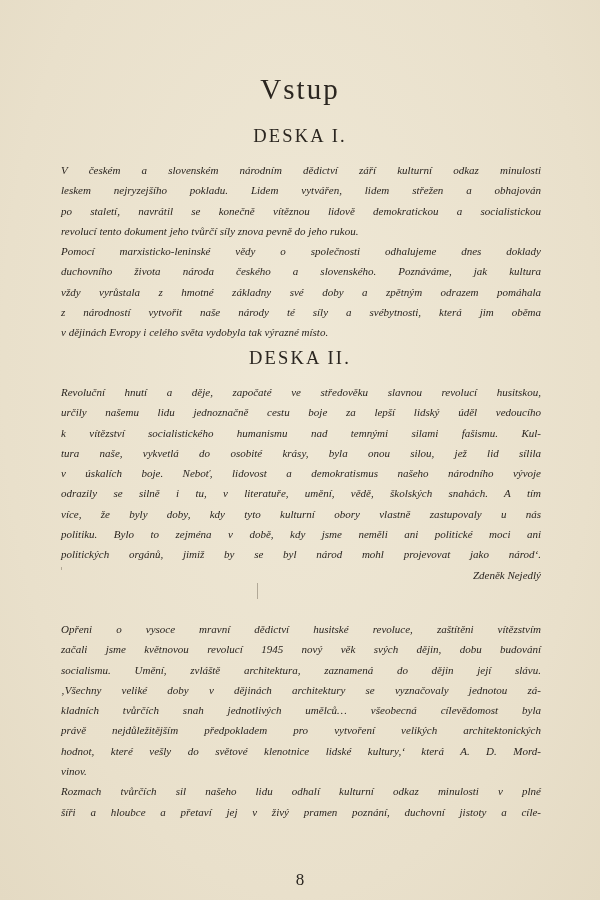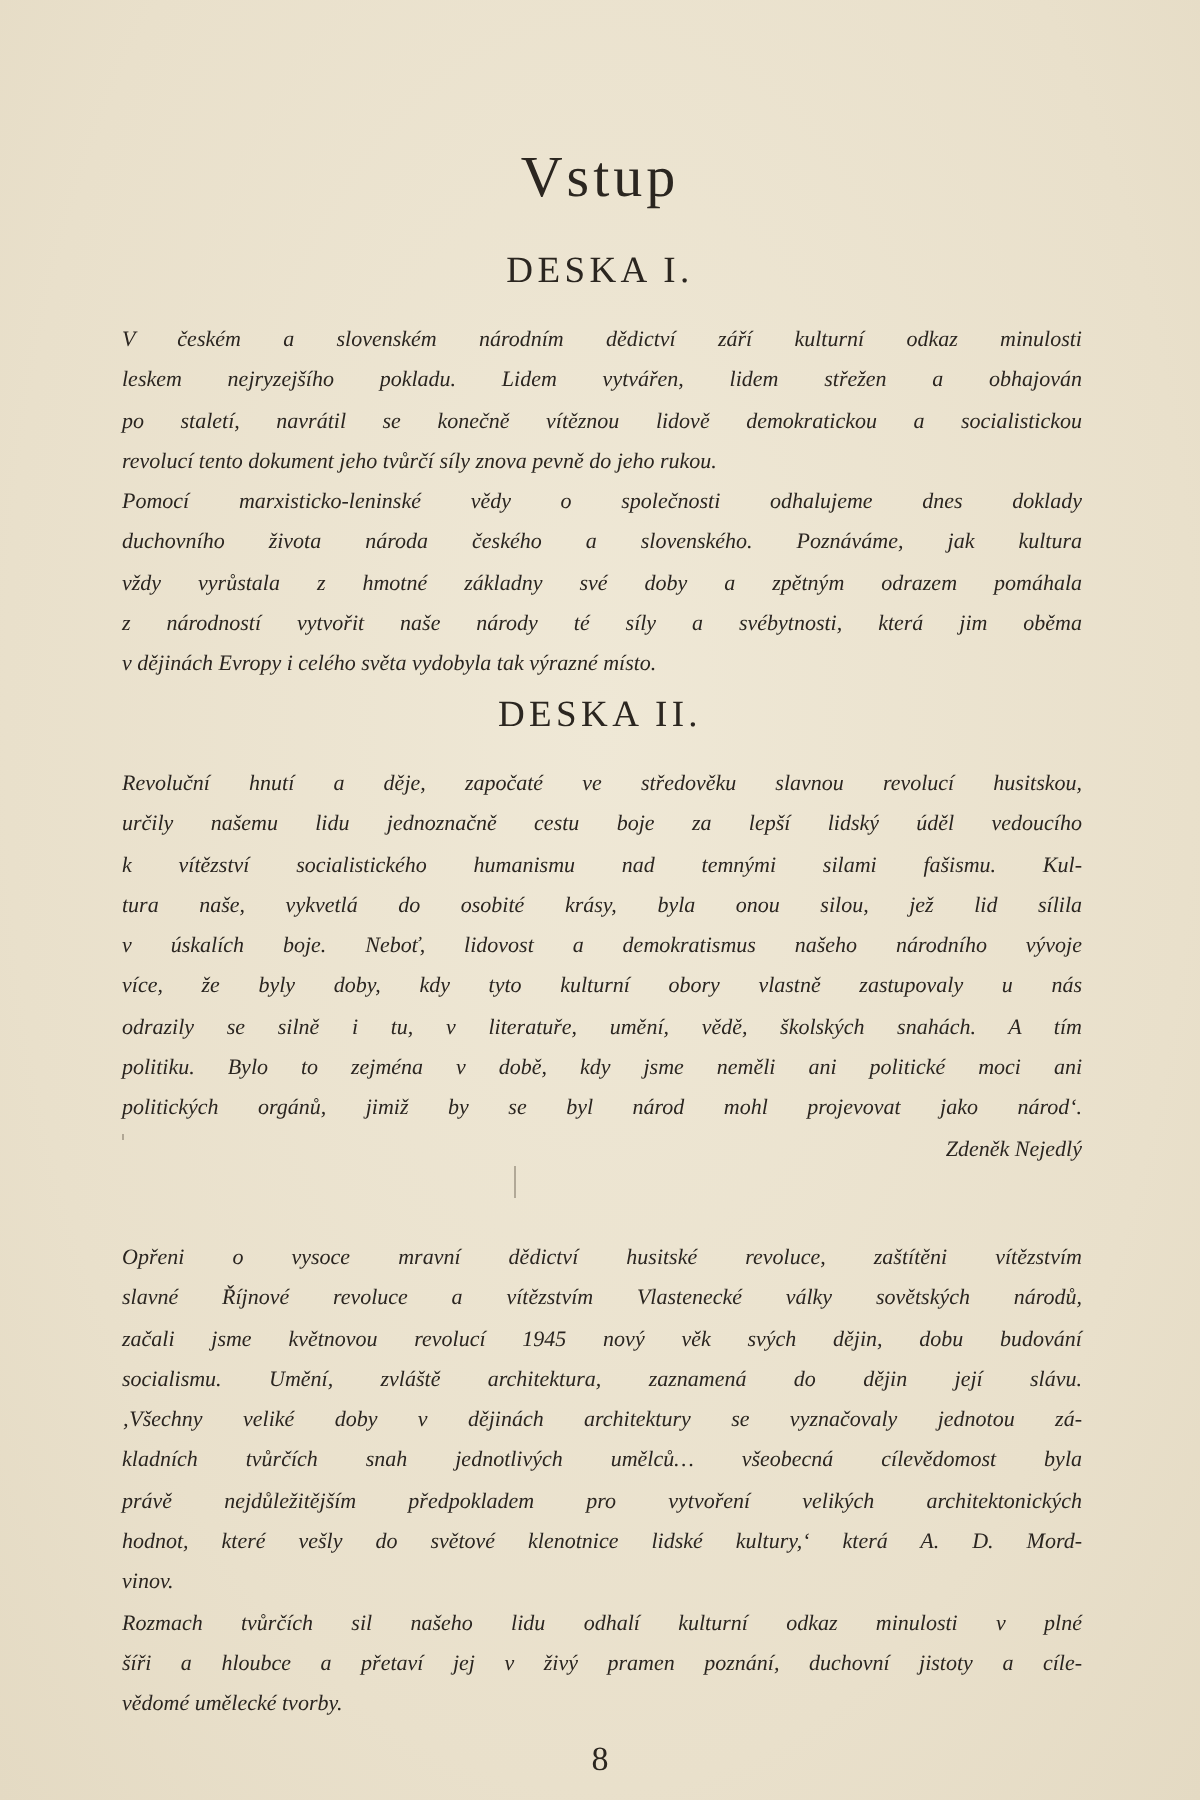--- a/index.html
+++ b/index.html
@@ -110,39 +110,37 @@
     <span class="line last">v dějinách Evropy i celého světa vydobyla tak výrazné místo.</span>
   </div>
 
   <h2 class="heading h2">DESKA II.</h2>
   <div class="block b2">
     <span class="line">Revoluční hnutí a děje, započaté ve středověku slavnou revolucí husitskou,</span>
     <span class="line">určily našemu lidu jednoznačně cestu boje za lepší lidský úděl vedoucího</span>
     <span class="line">k vítězství socialistického humanismu nad temnými silami fašismu. Kul-</span>
     <span class="line">tura naše, vykvetlá do osobité krásy, byla onou silou, jež lid sílila</span>
     <span class="line">v úskalích boje. Neboť, lidovost a demokratismus našeho národního vývoje</span>
+    <span class="line">odrazily se silně i tu, v literatuře, umění, vědě, školských snahách. A tím</span>
     <span class="line">více, že byly doby, kdy tyto kulturní obory vlastně zastupovaly u nás</span>
-    <span class="line">odrazily se silně i tu, v literatuře, umění, vědě, školských snahách. A tím</span>
     <span class="line">politiku. Bylo to zejména v době, kdy jsme neměli ani politické moci ani</span>
     <span class="line">politických orgánů, jimiž by se byl národ mohl projevovat jako národ‘.</span>
     <span class="line right">Zdeněk Nejedlý</span>
   </div>
 
   <div class="block b3">
     <span class="line">Opřeni o vysoce mravní dědictví husitské revoluce, zaštítěni vítězstvím</span>
-    <span class="line">slavné Říjnové revoluce a vítězstvím Vlastenecké války sovětských národů,</span>
     <span class="line">začali jsme květnovou revolucí 1945 nový věk svých dějin, dobu budování</span>
     <span class="line">socialismu. Umění, zvláště architektura, zaznamená do dějin její slávu.</span>
     <span class="line">‚Všechny veliké doby v dějinách architektury se vyznačovaly jednotou zá-</span>
     <span class="line">kladních tvůrčích snah jednotlivých umělců… všeobecná cílevědomost byla</span>
     <span class="line">právě nejdůležitějším předpokladem pro vytvoření velikých architektonických</span>
     <span class="line">hodnot, které vešly do světové klenotnice lidské kultury,‘ která A. D. Mord-</span>
     <span class="line last">vinov.</span>
     <span class="line">Rozmach tvůrčích sil našeho lidu odhalí kulturní odkaz minulosti v plné</span>
     <span class="line">šíři a hloubce a přetaví jej v živý pramen poznání, duchovní jistoty a cíle-</span>
-    <span class="line last">vědomé umělecké tvorby.</span>
   </div>
 
   <div class="page-number">8</div>
 
   <div class="speck" style="left:257px; top:583px; height:16px;"></div>
   <div class="speck" style="left:61px; top:567px; height:3px;"></div>
 </div>
 
 </body></html>

